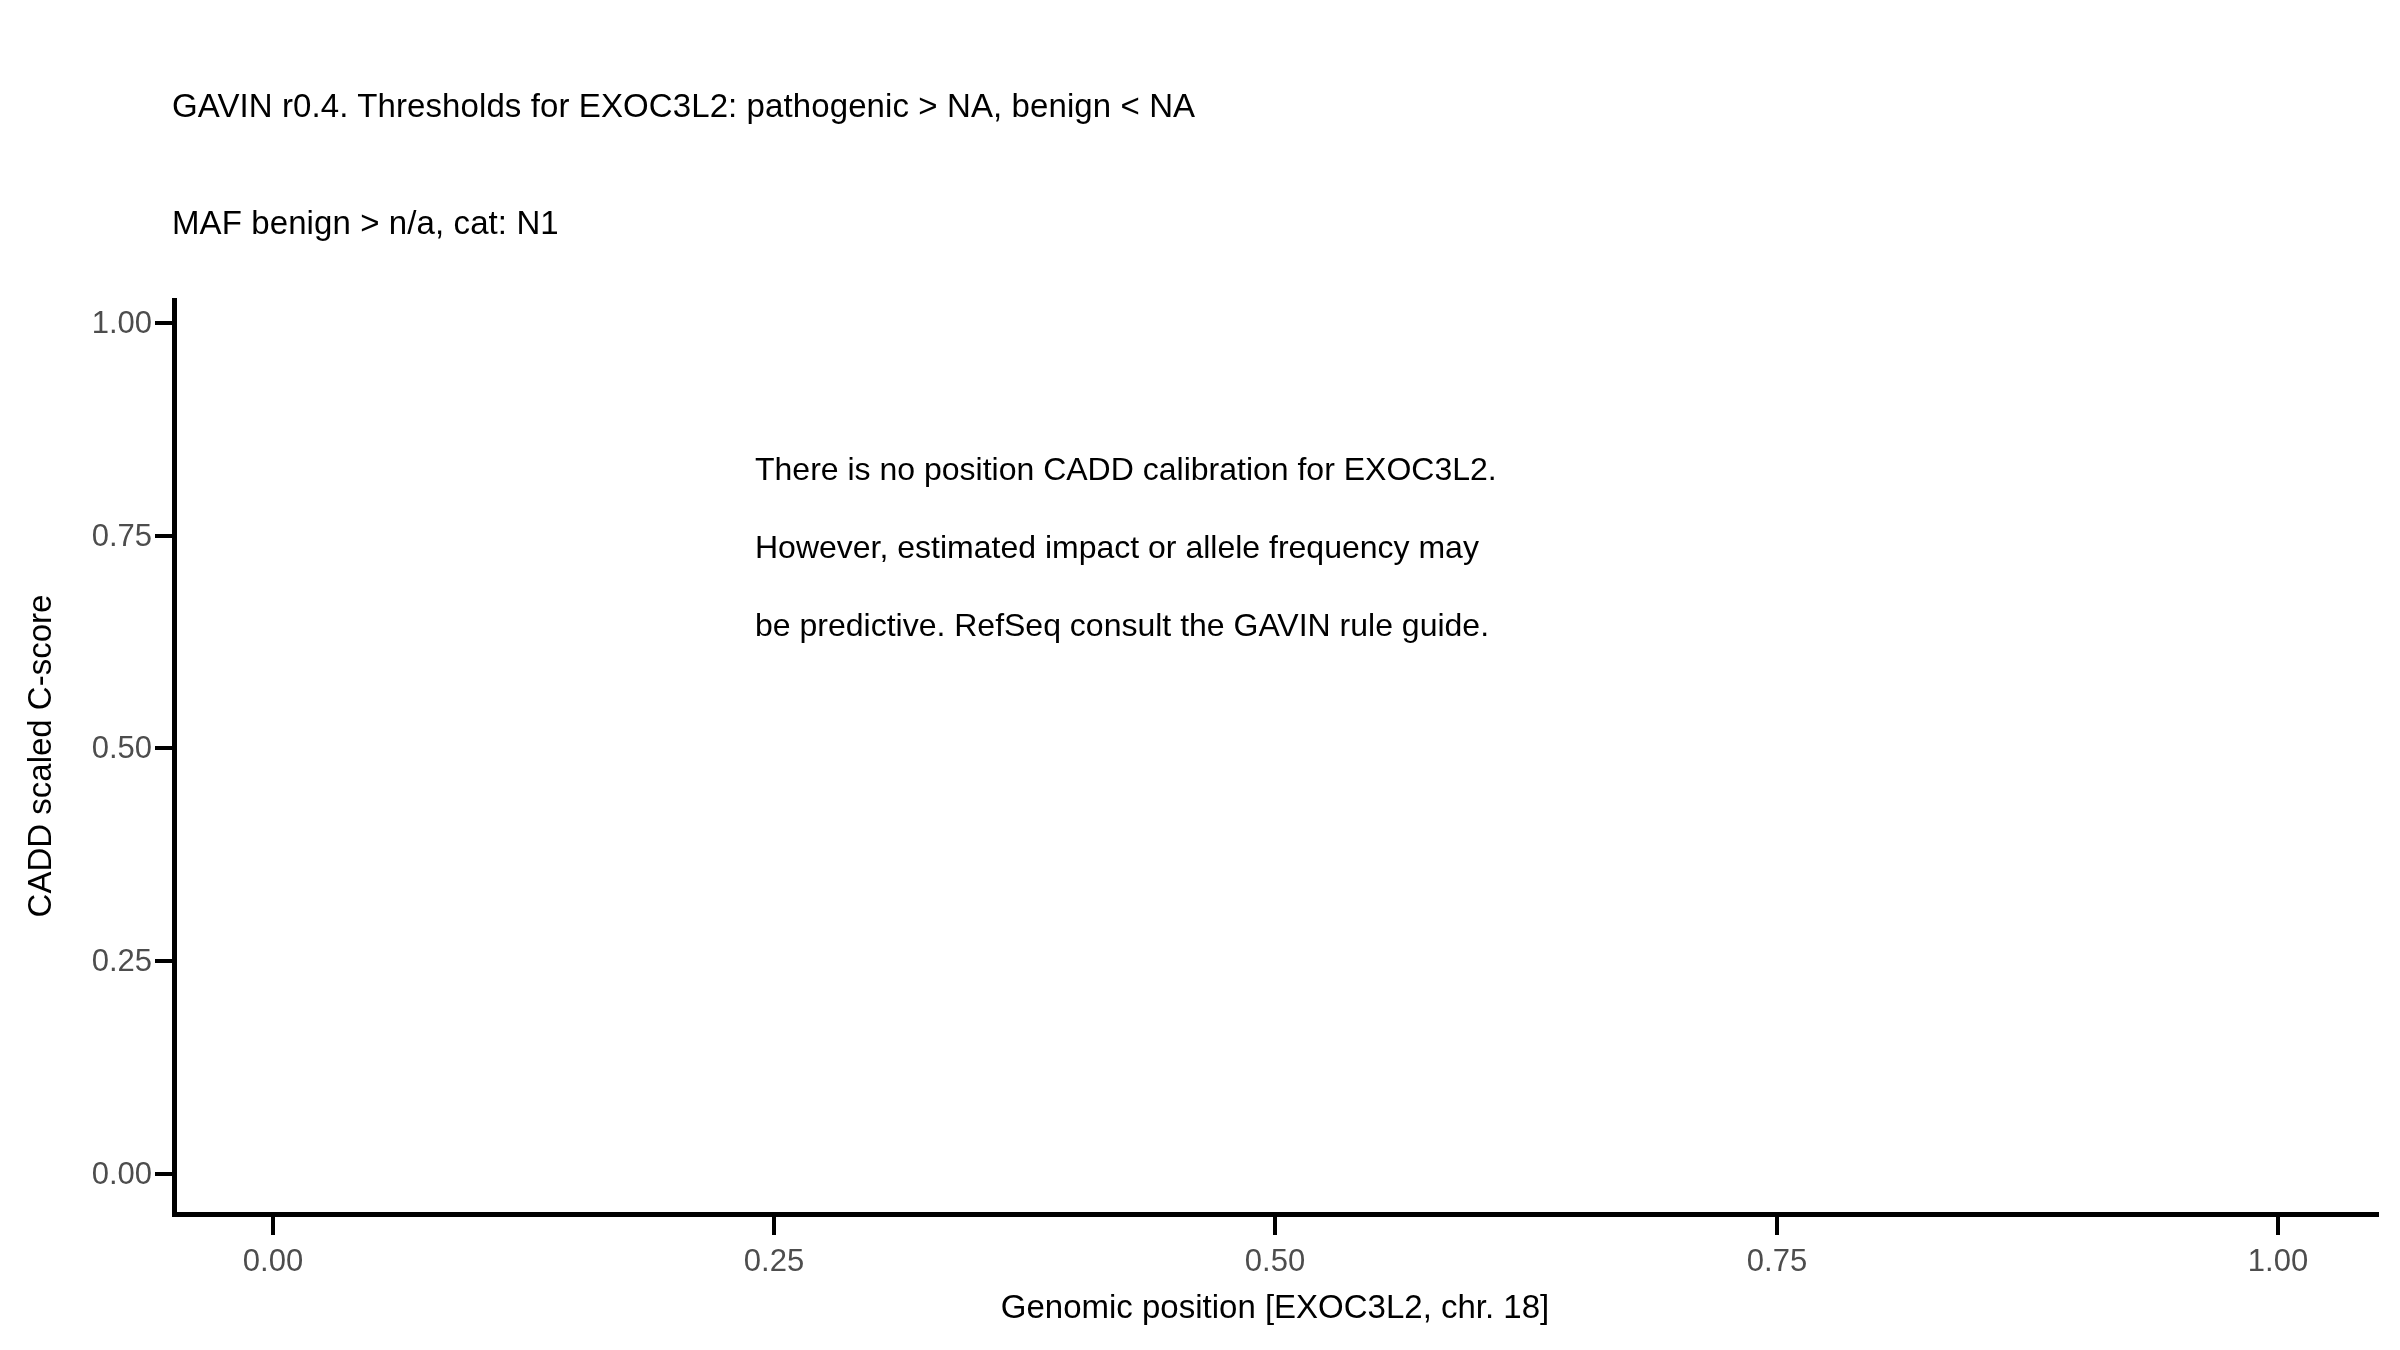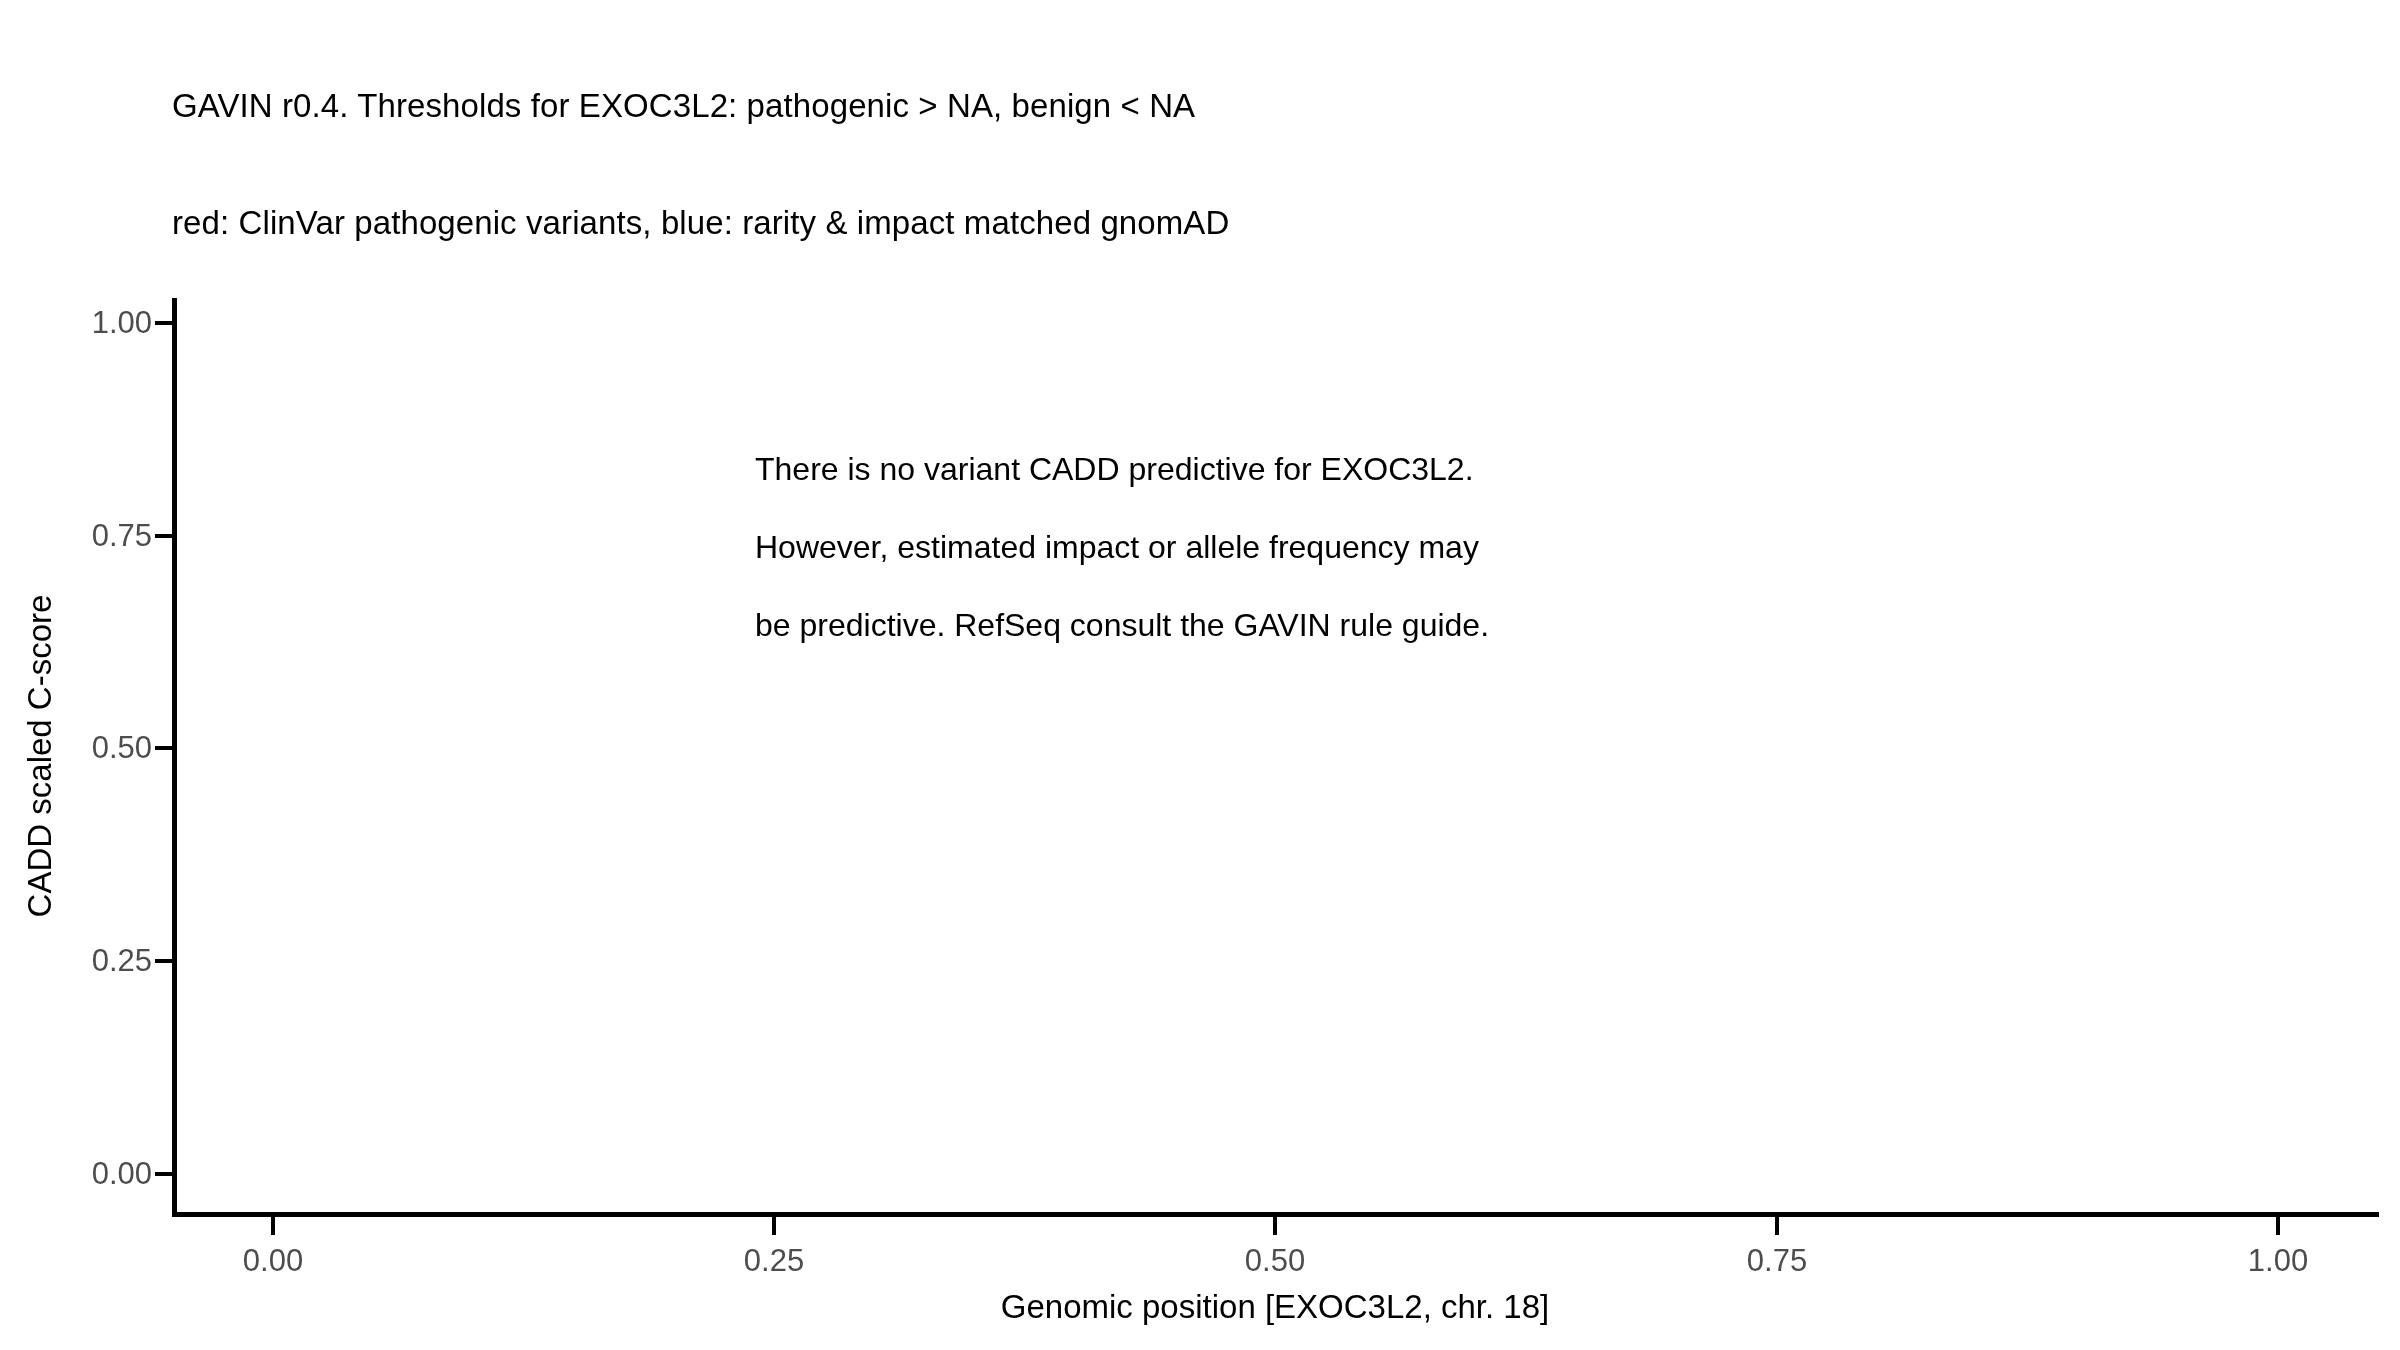--- a/index.html
+++ b/index.html
@@ -133,20 +133,21 @@
   }
   .annotation-line { display: block; }
 </style>
 </head>
 <body>
 
 <div id="plot-root">
 
   <div class="plot-title">
     <span class="title-line">GAVIN r0.4. Thresholds for EXOC3L2: pathogenic &gt; NA, benign &lt; NA</span>
+    <span class="title-line">MAF benign &gt; n/a, cat: N1</span>
     <span class="title-line">red: ClinVar pathogenic variants, blue: rarity &amp; impact matched gnomAD</span>
     <span class="title-line">variants, green: RefSeq exons, grey: genome-wide fallback threshold</span>
   </div>
 
   <div class="panel"></div>
 
   <div class="axis-line-y"></div>
   <div class="axis-line-x"></div>
 
   <div class="tick-y" style="top:1172px;"></div>
@@ -170,18 +171,18 @@
   <div class="ticklabel-x" style="left:273px;">0.00</div>
   <div class="ticklabel-x" style="left:774px;">0.25</div>
   <div class="ticklabel-x" style="left:1275px;">0.50</div>
   <div class="ticklabel-x" style="left:1777px;">0.75</div>
   <div class="ticklabel-x" style="left:2278px;">1.00</div>
 
   <div class="axis-title-y">CADD scaled C-score</div>
   <div class="axis-title-x">Genomic position [EXOC3L2, chr. 18]</div>
 
   <div class="annotation">
-    <span class="annotation-line">There is no variant CADD predictive for EXOC3L2.</span>
+    <span class="annotation-line">There is no position CADD calibration for EXOC3L2.</span>
     <span class="annotation-line">However, estimated impact or allele frequency may</span>
     <span class="annotation-line">be predictive. RefSeq consult the GAVIN rule guide.</span>
   </div>
 
 </div>
 
 </body></html>

